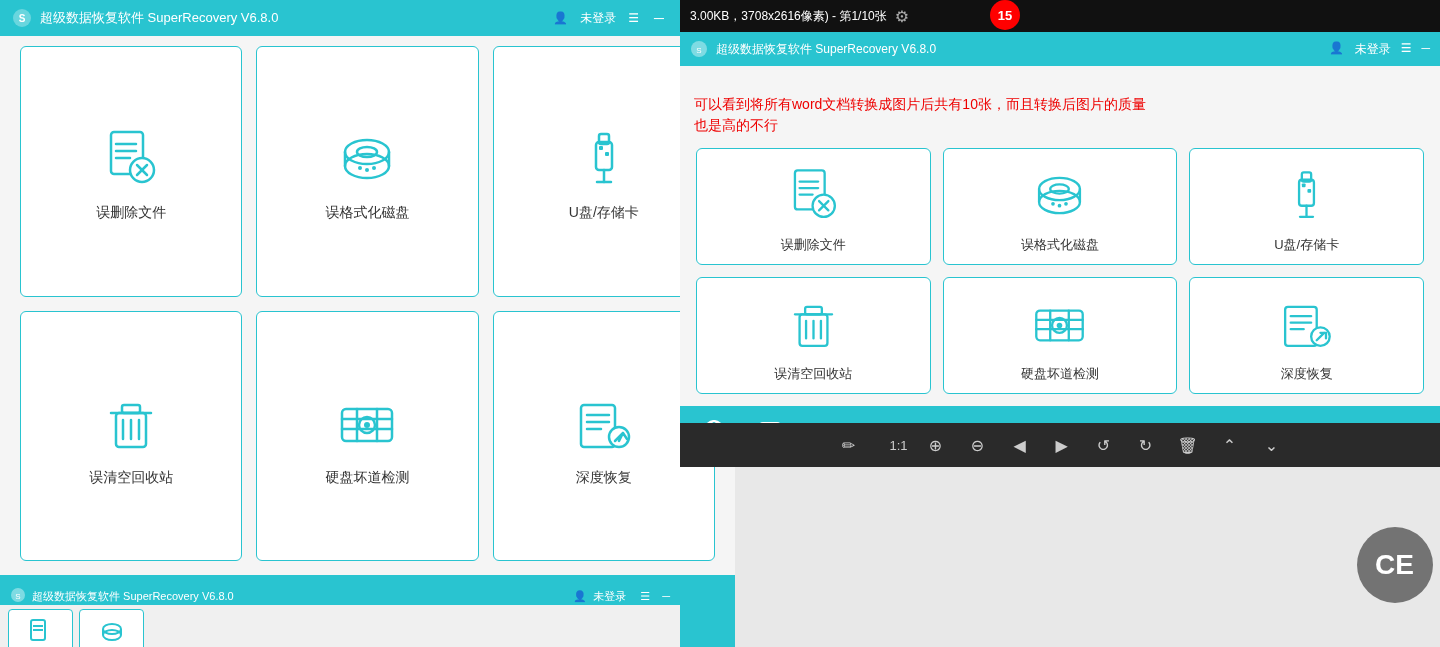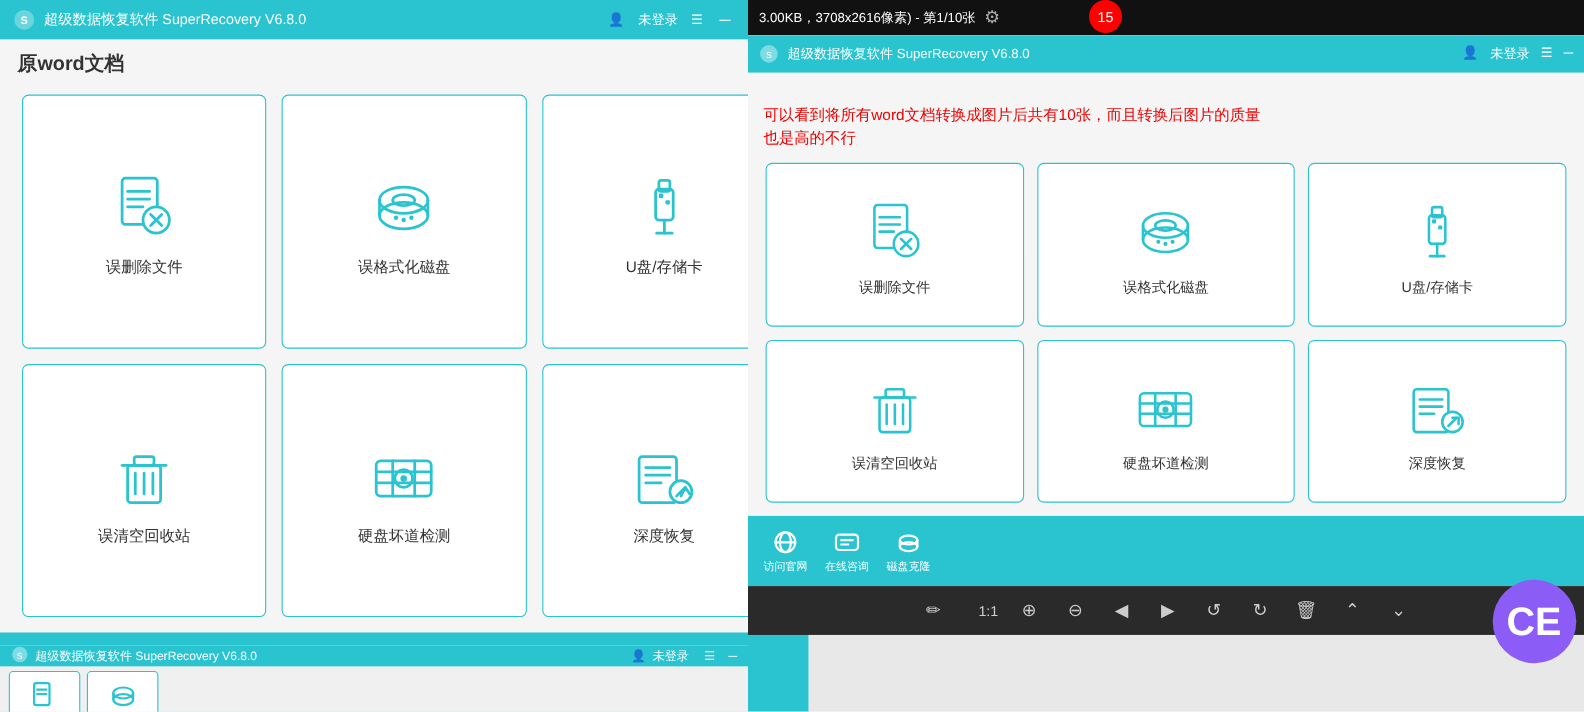--- a/index.html
+++ b/index.html
@@ -153,21 +153,21 @@
       height: 30px;
       color: #29c4d0;
     }
 
     
     .right-viewer {
       position: absolute;
       right: 0;
       top: 0;
       width: 760px;
-      height: 577px;
+      height: 467px;
       background: #1a1a1a;
       display: flex;
       flex-direction: column;
       z-index: 10;
     }
 
     .viewer-topbar {
       background: #111;
       height: 32px;
       display: flex;
@@ -320,45 +320,45 @@
       right: 420px;
       background: #ff0000;
       width: 30px;
       height: 30px;
       border-radius: 50%;
       display: flex;
       align-items: center;
       justify-content: center;
       color: #fff;
       font-size: 13px;
-      font-weight: normal;
+      font-weight: bold;
       z-index: 20;
     }
 
     .ce-badge {
       position: absolute;
       bottom: 44px;
       right: 0;
       width: 91px;
       height: 76px;
       display: flex;
       align-items: center;
       justify-content: center;
       z-index: 30;
     }
     .ce-badge-inner {
-      background: #8b5cf6;
+      background: #737373;
       border-radius: 50%;
       width: 76px;
       height: 76px;
       display: flex;
       align-items: center;
       justify-content: center;
       color: #fff;
-      font-size: 36px;
+      font-size: 28px;
       font-weight: bold;
     }
 
     
     .bottom-stripe {
       position: absolute;
       left: 0;
       bottom: 0;
       width: 680px;
       height: 60px;
@@ -402,21 +402,20 @@
     <div class="titlebar-right">
       <span>👤</span>
       <span>未登录</span>
       <span>☰</span>
       <span class="titlebar-btn">─</span>
       <span class="titlebar-btn">□</span>
       <span class="titlebar-btn">✕</span>
     </div>
   </div>
   <div class="window-content">
-    <div class="annotation-label">原word文档</div>
     <div class="icon-grid">
 
       <div class="icon-card">
         <svg viewBox="0 0 70 70">
           <rect x="15" y="8" width="32" height="42" rx="3" class="icon-cyan"></rect>
           <line x1="20" y1="20" x2="40" y2="20" class="icon-cyan"></line>
           <line x1="20" y1="27" x2="40" y2="27" class="icon-cyan"></line>
           <line x1="20" y1="34" x2="34" y2="34" class="icon-cyan"></line>
           <circle cx="46" cy="46" r="12" fill="#fff" stroke="#29c4d0" stroke-width="2.5"></circle>
           <line x1="41" y1="41" x2="51" y2="51" class="icon-cyan"></line>

